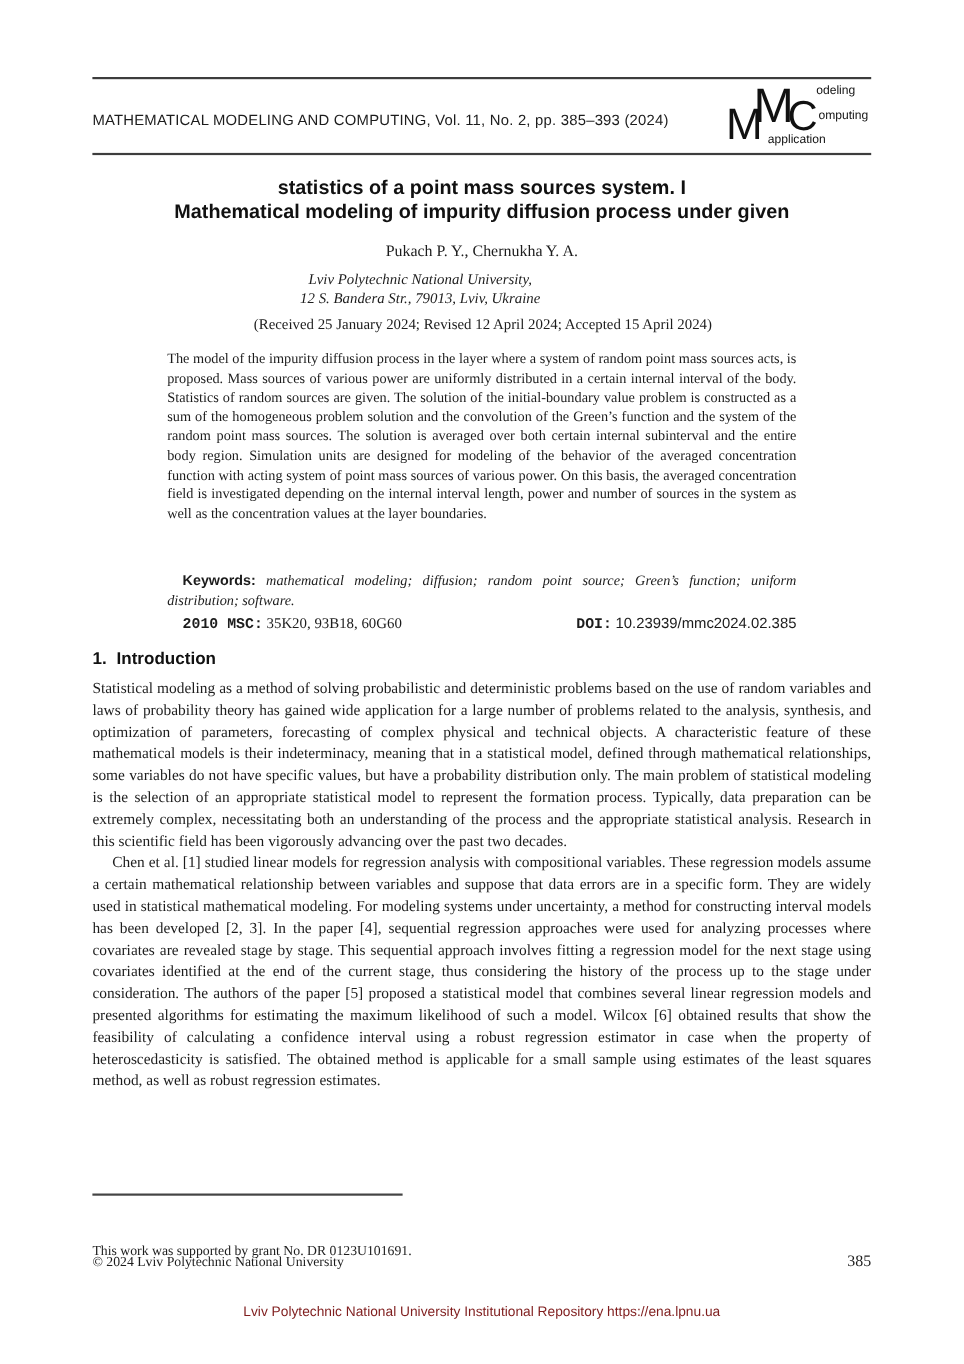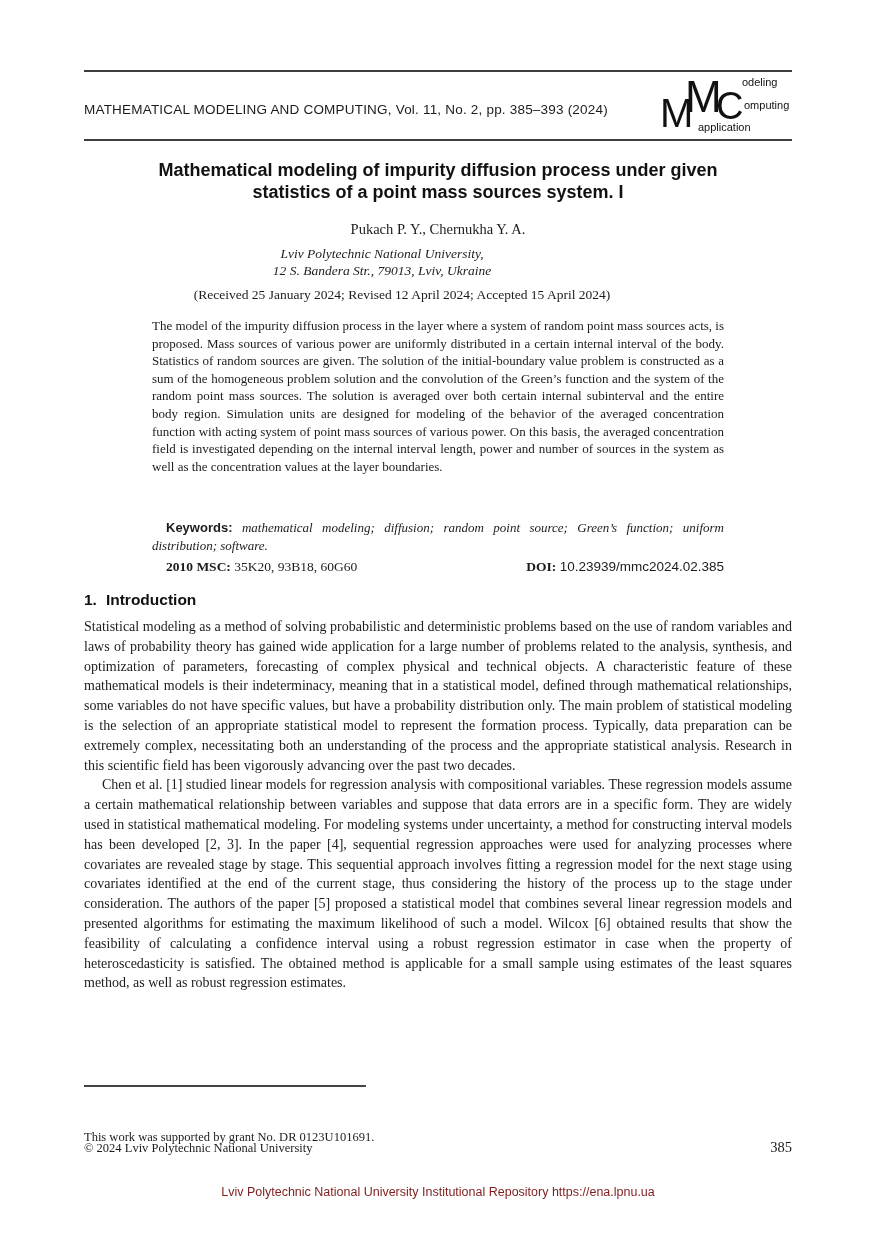--- a/index.html
+++ b/index.html
@@ -35,39 +35,39 @@
   .logo .w3 { left: 38px; top: 48px; font-size: 11px; }
 
   .title-block {
     position: absolute; left: 0; top: 159px; width: 876px;
     text-align: center; font-family: "Liberation Sans", "DejaVu Sans", sans-serif;
     font-weight: bold; font-size: 18px; line-height: 22px; color: #111;
   }
   .authors { position: absolute; left: 0; top: 221px; width: 876px; text-align: center; font-size: 14.5px; }
   .affiliation { position: absolute; left: 0; top: 246px; width: 764px; text-align: center;
                  font-style: italic; font-size: 13.5px; line-height: 16.5px; }
-  .history { position: absolute; left: 0; top: 287px; width: 804px; text-align: center; font-size: 13.5px; }
+  .history { position: absolute; left: 0; top: 287px; width: 804px; text-align: center; font-size: 13.5px; padding-left: 37px; }
 
   .abstract {
     position: absolute; left: 152px; top: 317px; width: 572px;
     font-size: 13px; line-height: 17.6px; text-align: justify;
   }
   .keywords {
     position: absolute; left: 152px; top: 519px; width: 572px;
     font-size: 13px; line-height: 17.6px; text-align: justify; text-indent: 14px;
   }
   .keywords .kw-label { font-family: "Liberation Sans", "DejaVu Sans", sans-serif; font-weight: bold; font-style: normal; }
   .keywords .kw-text { font-style: italic; }
 
   .msc-row {
     position: absolute; left: 152px; top: 559px; width: 572px;
     display: flex; justify-content: space-between; font-size: 13.5px;
   }
   .msc-left { padding-left: 14px; }
-  .label-bold { font-family: Liberation Serif, serif; font-weight: bold; }
+  .label-bold { font-family: Liberation Mono, monospace; font-weight: bold; }
   .doi-value { font-family: "Liberation Sans", "DejaVu Sans", sans-serif; }
 
   .section-heading {
     position: absolute; left: 84px; top: 591px;
     font-family: "Liberation Sans", "DejaVu Sans", sans-serif;
     font-weight: bold; font-size: 15.5px; color: #111;
   }
   .section-heading .num { margin-right: 9px; }
 
   .body-text {
@@ -107,22 +107,22 @@
     <span class="m2">M</span>
     <span class="c">C</span>
     <span class="w1">odeling</span>
     <span class="w2">omputing</span>
     <span class="w3">application</span>
   </div>
 
   <div class="rule rule-mid"></div>
 
   <div class="title-block">
+    <div>statistics of a point mass sources system. I</div>
     <div>Mathematical modeling of impurity diffusion process under given</div>
-    <div>statistics of a point mass sources system. I</div>
   </div>
 
   <div class="authors">Pukach P. Y., Chernukha Y. A.</div>
 
   <div class="affiliation">
     <div>Lviv Polytechnic National University,</div>
     <div>12 S. Bandera Str., 79013, Lviv, Ukraine</div>
   </div>
 
   <div class="history">(Received 25 January 2024; Revised 12 April 2024; Accepted 15 April 2024)</div>

